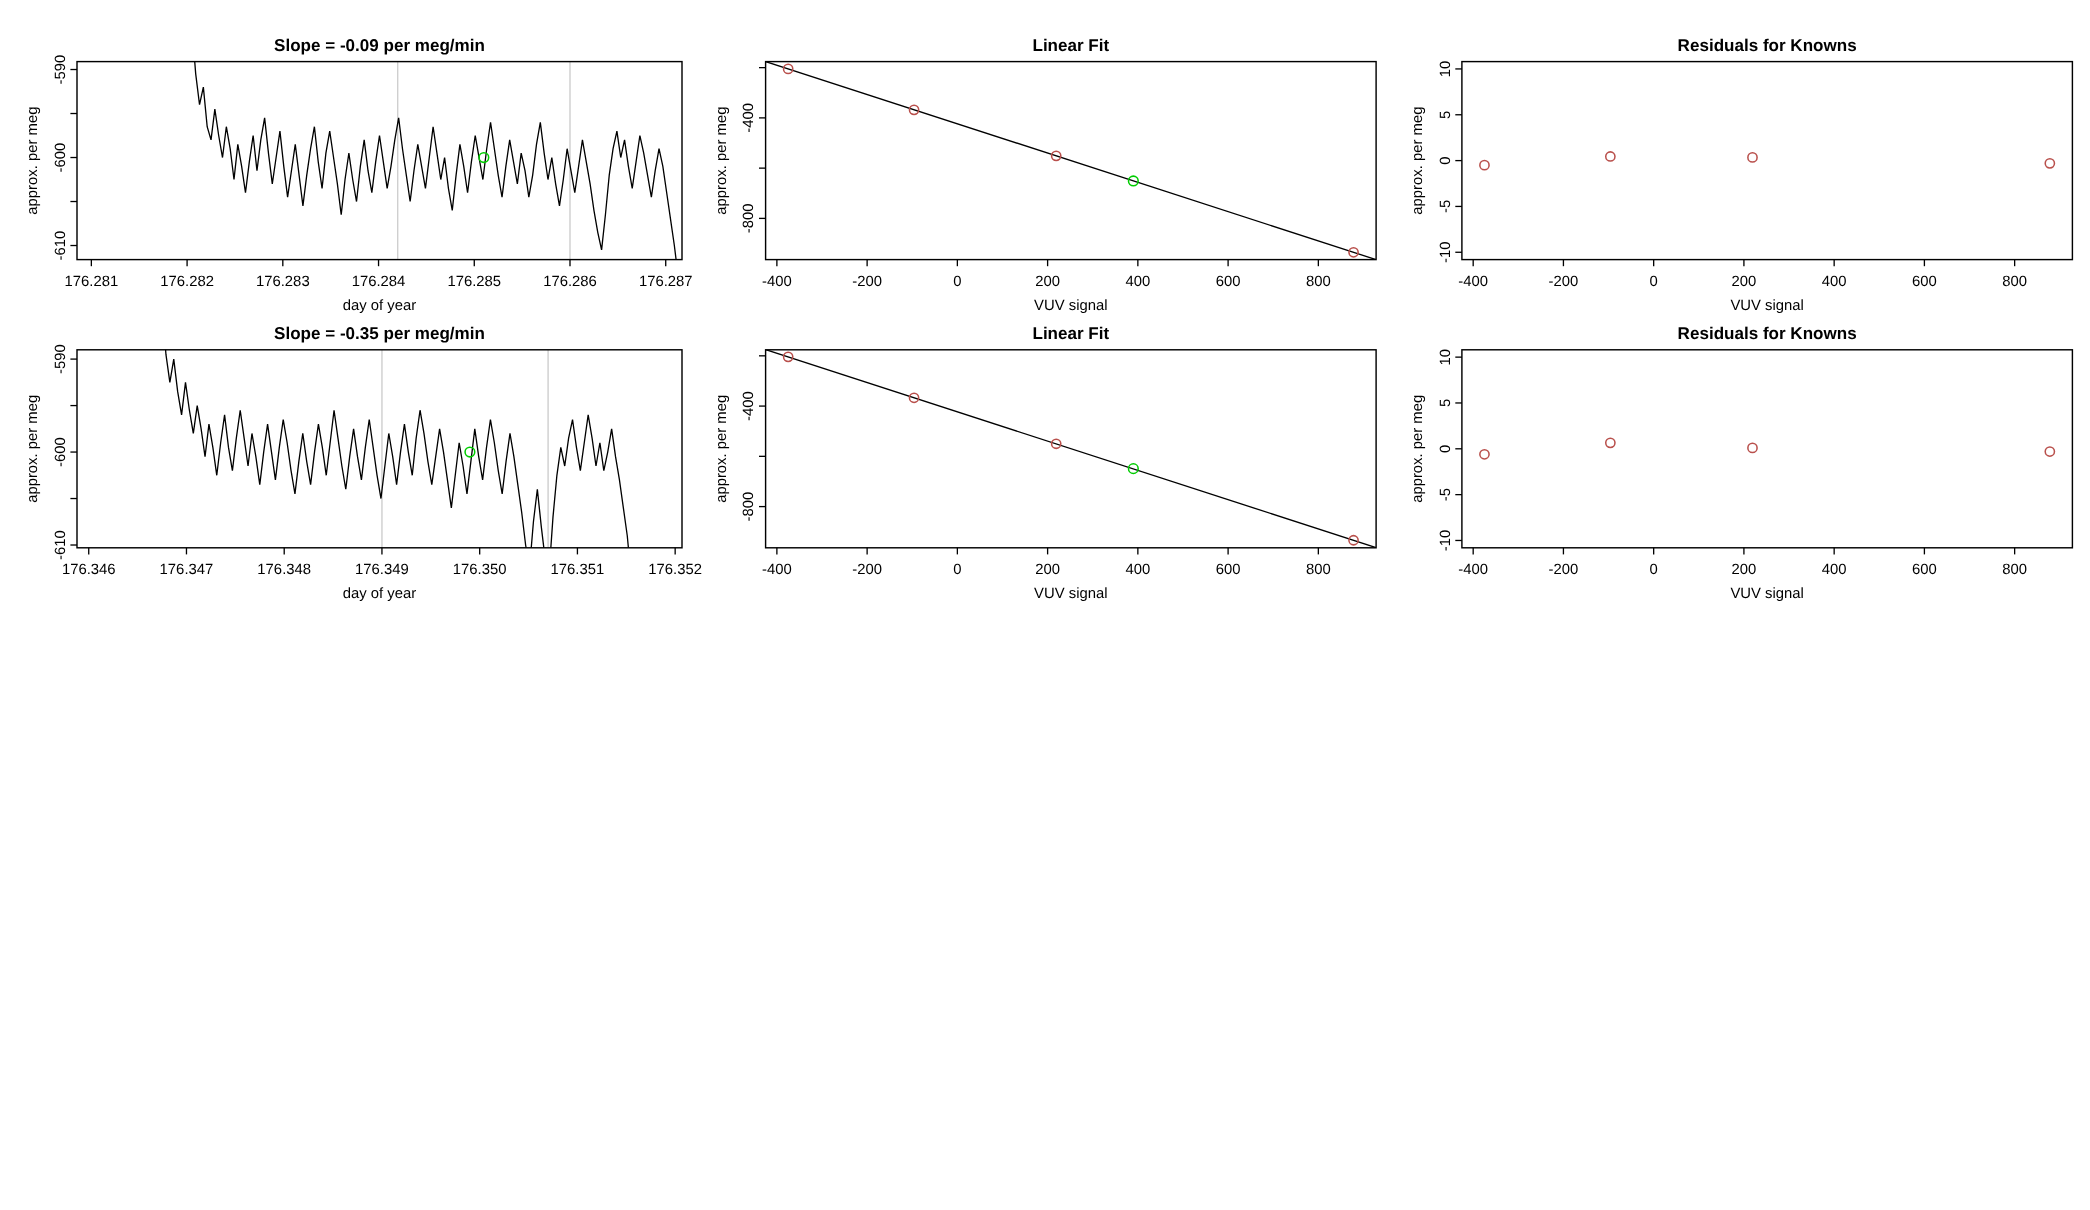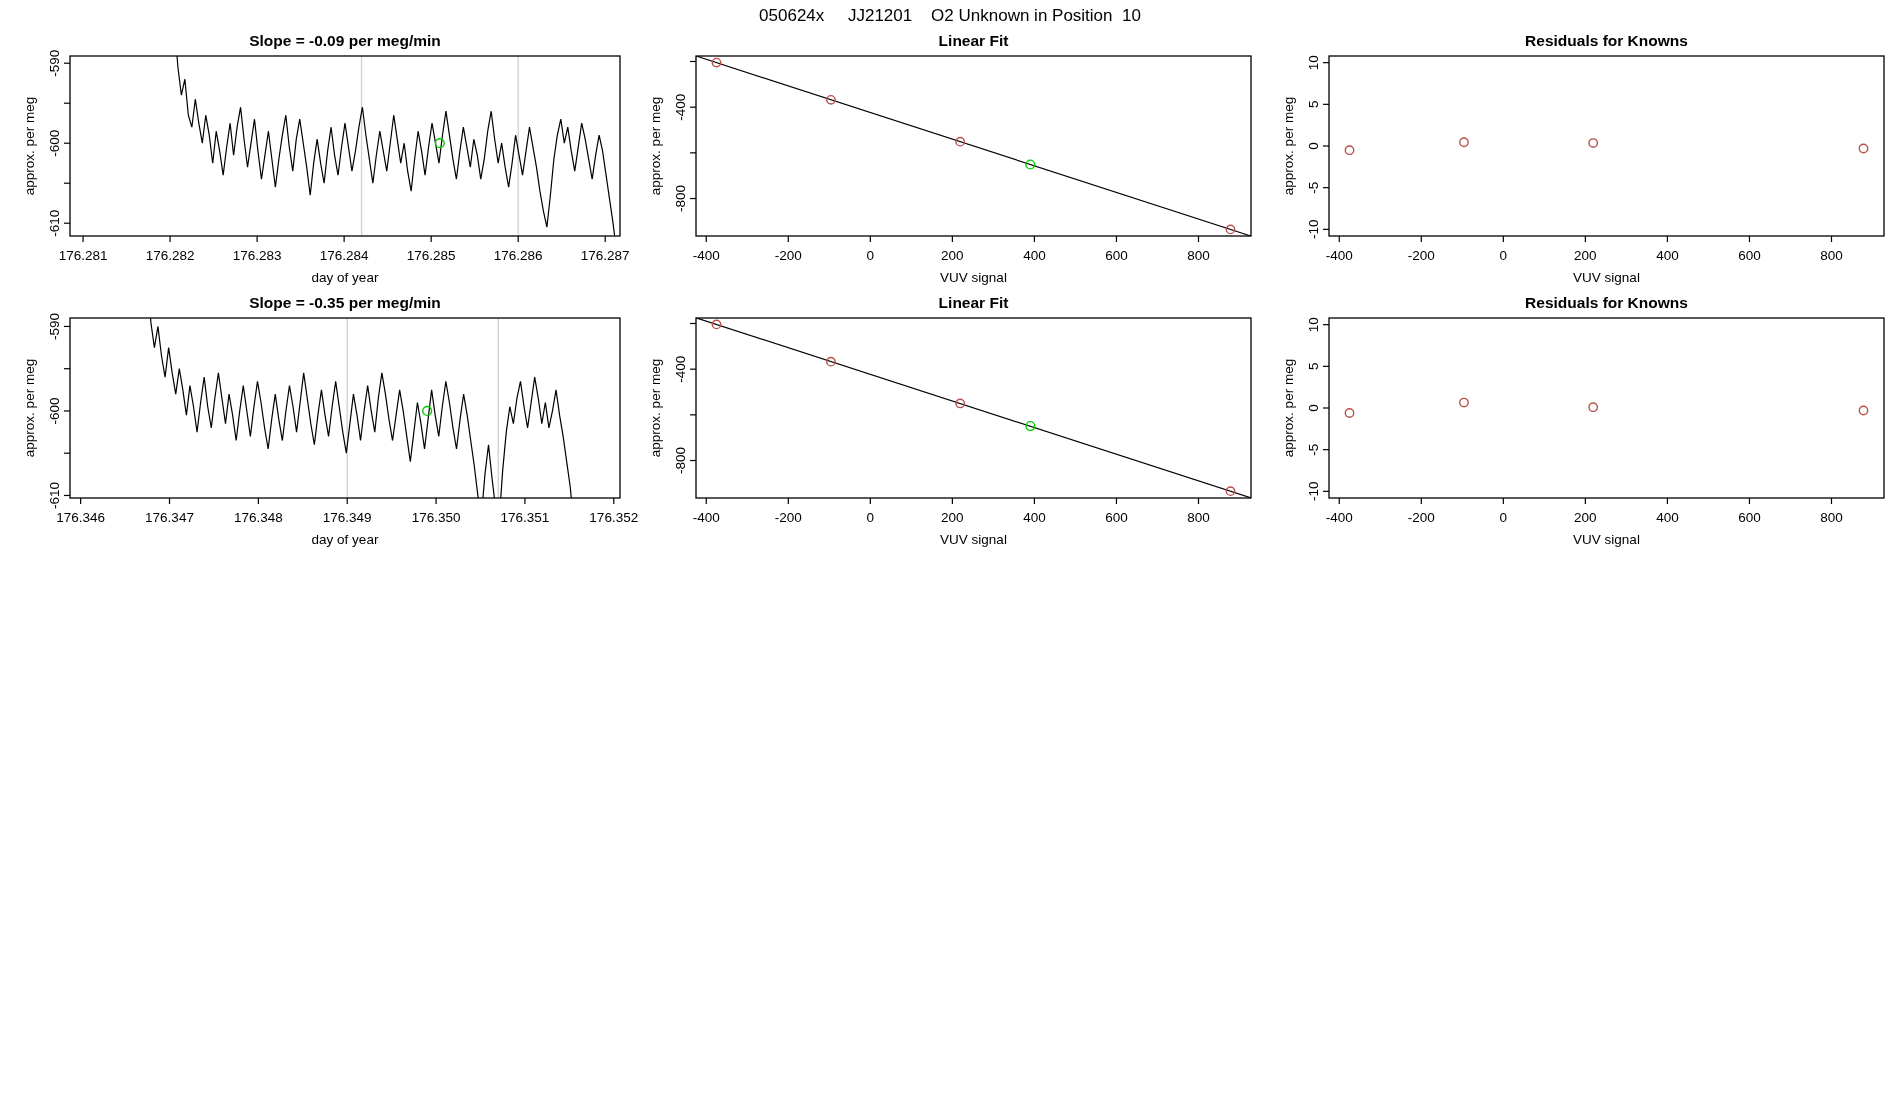--- a/index.html
+++ b/index.html
@@ -12,21 +12,20 @@
   #p1{left:633px; top:26px;}
   #p2{left:1266px;top:26px;}
   #p3{left:0px;   top:288px;}
   #p4{left:633px; top:288px;}
   #p5{left:1266px;top:288px;}
 </style>
 </head>
 <body>
 
 <div id="canvas">
-  <div id="main-title">050624x     JJ21201    O2 Unknown in Position  10</div>
   <svg id="p0" class="panel" viewBox="0 0 634 272">
       <defs>
         <clipPath id="clip0">
           <rect x="70" y="30" width="550" height="180"></rect>
         </clipPath>
       </defs>
       <line x1="361.5348101268406" y1="30" x2="361.5348101268406" y2="210" stroke="#cfcfcf" stroke-width="1.3"></line>
       <line x1="518.1803797469372" y1="30" x2="518.1803797469372" y2="210" stroke="#cfcfcf" stroke-width="1.3"></line>
       <rect x="70" y="30" width="550" height="180" fill="none" stroke="#000000" stroke-width="1.3"></rect>
       <line x1="83.05379746999033" y1="210" x2="83.05379746999033" y2="216" stroke="#000000" stroke-width="1.2"></line>

